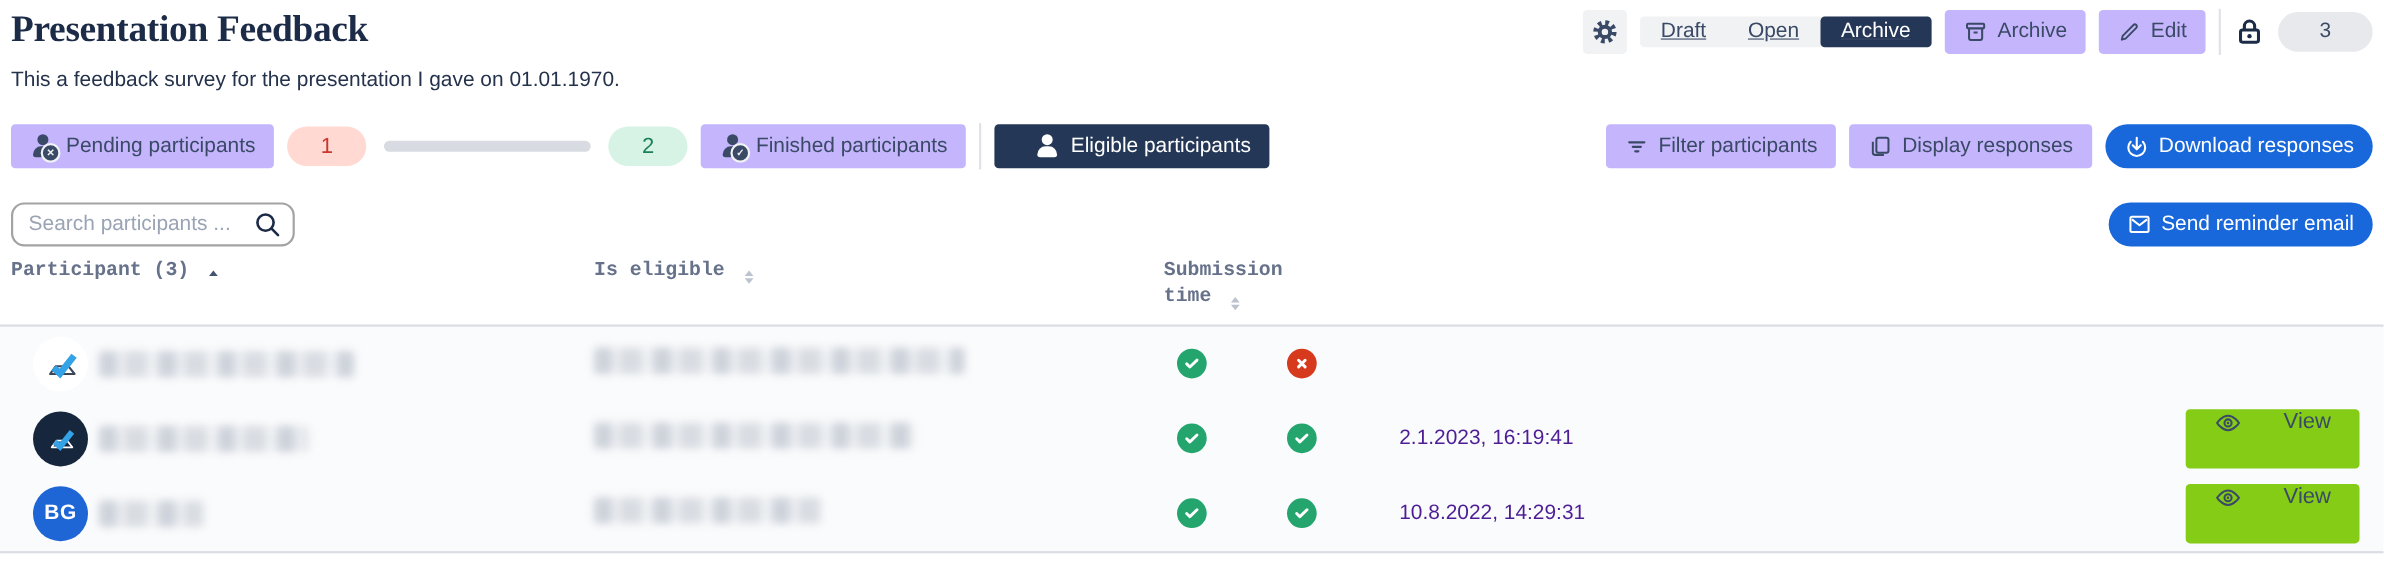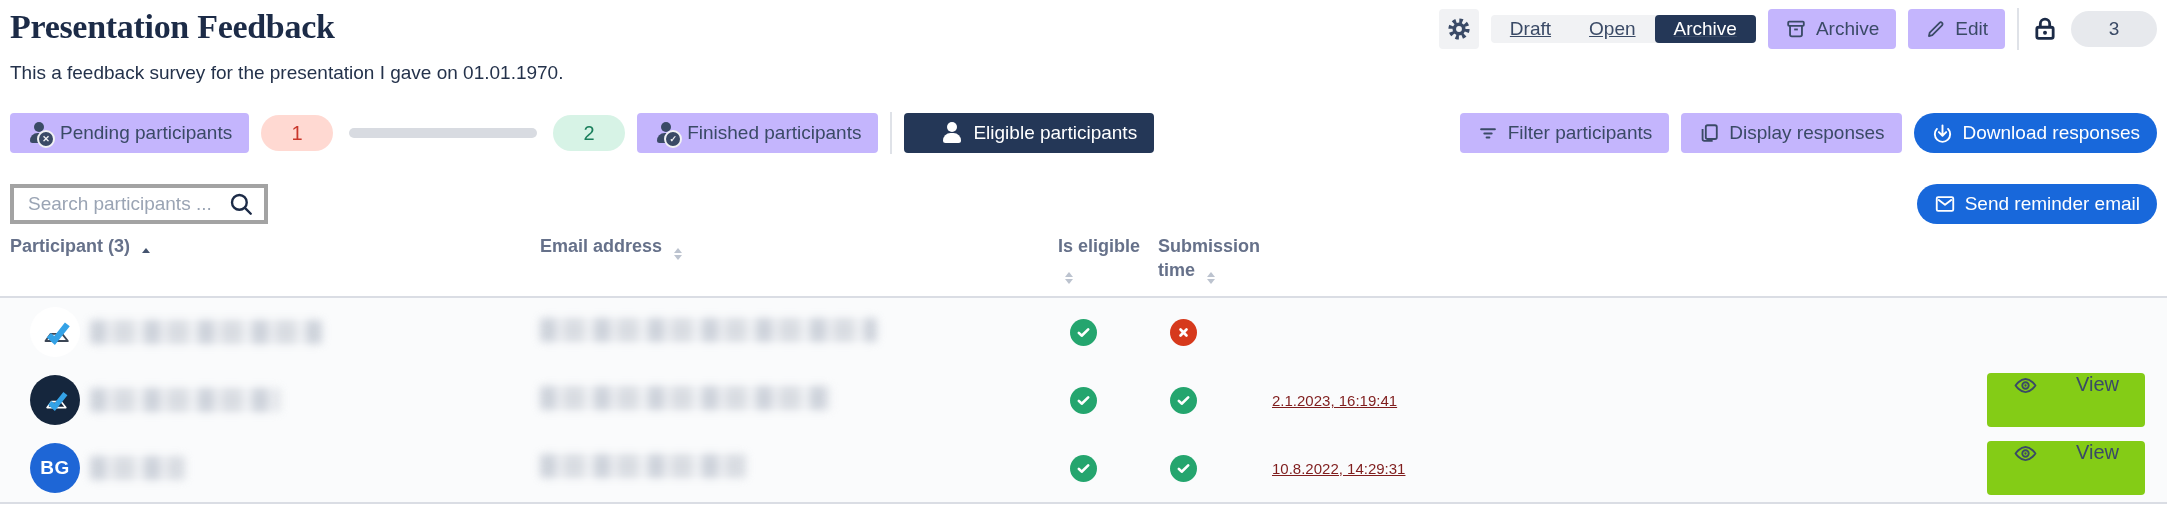--- a/index.html
+++ b/index.html
@@ -37,29 +37,29 @@
   .person{position:relative;width:24px;height:24px;display:inline-block;flex:none;}
   .person .head{position:absolute;top:1px;left:7px;width:10px;height:10px;border-radius:50%;background:#3a4a66;}
   .person .torso{position:absolute;bottom:2px;left:3px;width:18px;height:10px;border-radius:9px 9px 3px 3px;background:#3a4a66;}
   .person.white .head,.person.white .torso{background:#fff;}
   .person .mini{position:absolute;right:-4px;bottom:-3px;width:14px;height:14px;border-radius:50%;
       background:#3a4a66;border:2px solid #f1f2f4;color:#f1f2f4;font-size:9px;font-weight:700;
       display:grid;place-items:center;line-height:1;}
 
   
   .search-row{display:flex;justify-content:space-between;align-items:center;margin-top:30px;}
-  .search-box{width:258px;height:40px;border:4px solid #a3a3a3;border-radius:0;display:flex;align-items:center;
+  .search-box{width:258px;height:40px;border:2px solid #a3a3a3;border-radius:12px;display:flex;align-items:center;
       padding:0 10px 0 12px;gap:8px;background:#fff;box-sizing:border-box;}
   .search-box input{border:none;outline:none;flex:1;font-size:19px;color:#172b4d;font-family:inherit;min-width:0;background:transparent;}
   .search-box input::placeholder{color:#9aa4b4;}
   .note-row{text-align:right;color:#8d97a9;font-size:17.5px;margin-top:14px;}
 
   
   .tgrid{display:grid;grid-template-columns:530px 518px 100px 114px 1fr 170px;align-items:center;}
-  .thead{margin-top:10px;font-size:18px;font-weight:600;color:#66718a;align-items:start;padding-bottom:12px;}
+  .thead{margin-top:10px;font-size:18px;font-weight:600;color:#66718a;align-items:start;padding-bottom:12px;font-family:Liberation Mono, monospace;}
   .thead .th{cursor:pointer;line-height:1.35;}
   .sorters{display:inline-flex;flex-direction:column;gap:2px;margin-left:7px;vertical-align:-1px;}
   .tri{width:0;height:0;border-left:4.5px solid transparent;border-right:4.5px solid transparent;}
   .tri-up{border-bottom:5.5px solid #bcc3cf;}
   .tri-down{border-top:5.5px solid #bcc3cf;}
   .tri-up.dark{border-bottom-color:#44546f;}
 
   .tbody{background:#fafbfc;border-top:2px solid #dadde4;border-bottom:2px solid #dadde4;
       margin:0 -10px;padding:0 10px;}
   .trow{height:68px;}
@@ -67,21 +67,21 @@
   .avatar{width:50px;height:50px;border-radius:50%;margin-left:20px;display:grid;place-items:center;flex:none;}
   .avatar.light{background:#ffffff;}
   .avatar.navy{background:#15263d;}
   .avatar.blue{background:#1e66d6;}
   .initials{color:#fff;font-size:19px;font-weight:700;letter-spacing:.5px;}
   .blur{height:24px;border-radius:3px;filter:blur(4px);opacity:.8;
       background:repeating-linear-gradient(90deg,#c3c9d3 0 16px,#e9ebef 16px 24px,#d1d5dc 24px 44px,#eef0f3 44px 54px);}
   .status{width:27px;height:27px;border-radius:50%;display:grid;place-items:center;margin-left:12px;}
   .status.ok{background:#24a56e;}
   .status.no{background:#d6391c;}
-  .time-cell{font-size:15px;color:#7f1d1d;text-decoration:underline;}
+  .time-cell{font-size:19px;color:#4c1d95;}
   .view-btn{width:158px;height:54px;background:#84cc16;border:none;border-radius:4px;display:flex;align-items:flex-start;
       padding:0 0 0 26px;gap:38px;font-size:20px;color:#3a4a66;cursor:pointer;}
   svg{display:block;}
 </style>
 </head>
 <body>
 
 <div class="page">
 
   <div class="header-row">
@@ -237,27 +237,20 @@
 
 
   <div class="tgrid thead">
     <div class="th">
       <span>Participant (3)</span>
       <span class="sorters">
           <span class="tri tri-up dark"></span>
         </span>
     </div>
     <div class="th">
-      <span>Email address</span>
-      <span class="sorters">
-          <span class="tri tri-up"></span>
-          <span class="tri tri-down"></span>
-        </span>
-    </div>
-    <div class="th">
       <span>Is eligible</span>
       <span class="sorters">
           <span class="tri tri-up"></span>
           <span class="tri tri-down"></span>
         </span>
     </div>
     <div class="th">
       <span>Submission time</span>
       <span class="sorters">
           <span class="tri tri-up"></span>

